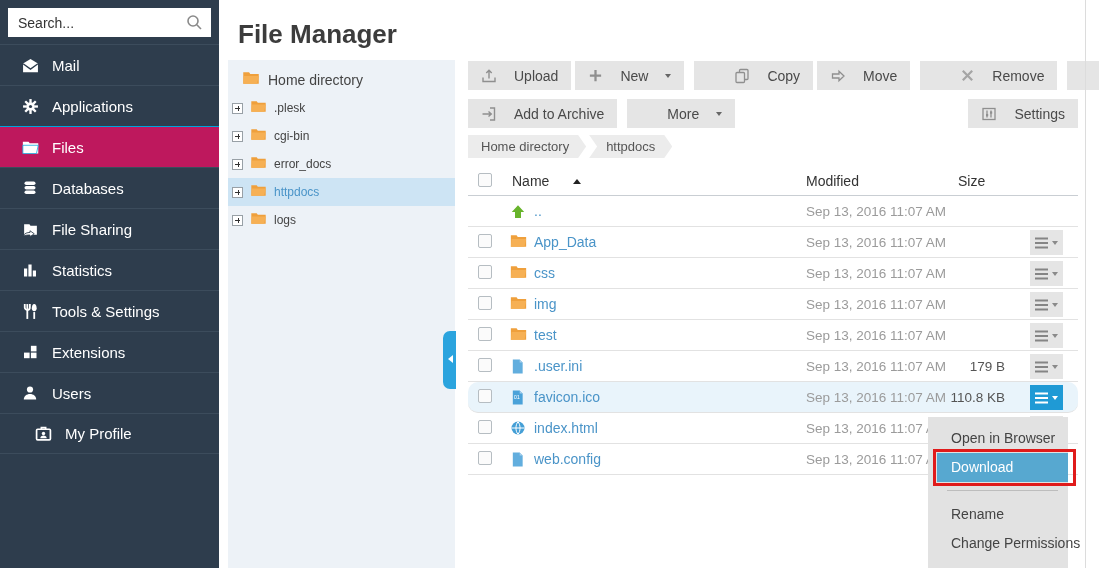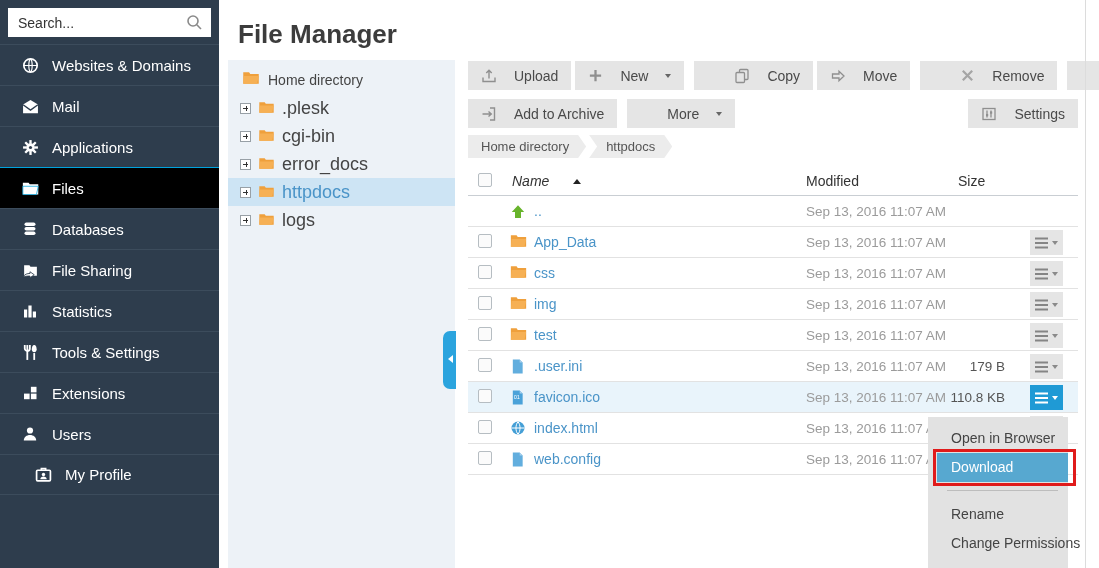--- a/index.html
+++ b/index.html
@@ -10,31 +10,31 @@
   
   .sidebar { position:absolute; left:0; top:0; width:219px; height:568px; background:#2e3d4d; }
   .search-wrap { position:relative; margin:8px 8px 7px 8px; height:29px; background:#fff; }
   .search-wrap input { width:100%; height:100%; border:0; outline:none; padding:0 32px 0 10px;
     font-size:14px; color:#000000; font-family:inherit; background:transparent; }
   .search-wrap input::placeholder { color:#333; opacity:1; }
   .search-icon { position:absolute; right:8px; top:6px; }
   .side-item { height:41px; display:flex; align-items:center; padding-left:21px; gap:13px;
     color:#fff; font-size:15px; border-top:1px solid #3c4c5c; cursor:pointer; }
   .side-item:last-of-type { border-bottom:1px solid #3c4c5c;padding-left:34px; }
-  .side-item.active { background:#000000; border-top-color:#00a3dd; }
+  .side-item.active { background:#be185d; border-top-color:#00a3dd; }
   .side-item .ic { width:18px; height:17px; flex:0 0 18px; display:flex; align-items:center; justify-content:center; }
 
   
   .page-title { position:absolute; left:238px; top:19px; font-size:26px; color:#3c3c3c; font-weight:700; }
 
   
   .tree-panel { position:absolute; left:228px; top:60px; width:227px; height:508px; background:#edf2f7; }
   .tree-root { display:flex; align-items:center; gap:8px; padding:11px 0 6px 14px; font-size:14px; color:#444; cursor:pointer; }
-  .tree-item { height:28px; display:flex; align-items:center; gap:7px; padding-left:12px;
-    font-size:18px; color:#444; cursor:pointer; }
+  .tree-item { height:28px; display:flex; align-items:center; gap:7px; padding-left:4px;
+    font-size:12px; color:#444; cursor:pointer; }
   .tree-item.selected { background:#cde4f4; }
   .tree-item.selected .tlabel { color:#4a94c8; }
   .expander { width:11px; height:11px; border:1px solid #98a0a6; background:#fff; position:relative; flex:0 0 11px; }
   .expander::before { content:""; position:absolute; left:2px; right:2px; top:4.5px; height:1px; background:#333; }
   .expander::after { content:""; position:absolute; top:2px; bottom:2px; left:4.5px; width:1px; background:#333; }
   .collapse-handle { position:absolute; left:443px; top:331px; width:13px; height:58px;
     background:#2ba4de; border-radius:7px 0 0 7px; cursor:pointer; }
   .collapse-handle::after { content:""; position:absolute; left:1px; top:24px; width:0; height:0;
     border:4px solid transparent; border-right:5px solid #fff; }
 
@@ -52,25 +52,25 @@
   .crumb { height:23px; line-height:23px; background:#ececec; font-size:13px; color:#555;
     padding:0 17px 0 13px; margin-right:3px; cursor:pointer;
     clip-path:polygon(0 0, calc(100% - 8px) 0, 100% 50%, calc(100% - 8px) 100%, 0 100%); }
   .crumb + .crumb { padding-left:17px;
     clip-path:polygon(0 0, calc(100% - 8px) 0, 100% 50%, calc(100% - 8px) 100%, 0 100%, 8px 50%); }
 
   
   .ftable { position:absolute; left:0; top:108px; width:610px; }
   .thead { position:relative; height:27px; border-bottom:1px solid #c9ced3; font-size:14px; color:#333; }
   .trow { position:relative; height:31px; border-bottom:1px solid #e2e2e2; font-size:14px; }
-  .trow.selected { background:#e9f4fb; }
+  .trow.selected { background:#e9f4fb;border-radius:10px; }
   .cb { position:absolute; left:10px; top:7px; width:14px; height:14px; background:#fbfbfb;
     border:1px solid #b6bdc2; border-radius:2px; cursor:pointer; }
   .thead .cb { top:4px; }
-  .col-name-h { position:absolute; left:44px; top:4px; display:flex; align-items:center; gap:24px; cursor:pointer;font-style:italic; }
+  .col-name-h { position:absolute; left:44px; top:4px; display:flex; align-items:center; gap:24px; cursor:pointer; }
   .sort-up { width:0; height:0; border:4px solid transparent; border-bottom:5px solid #222; margin-bottom:3px; }
   .col-mod-h { position:absolute; left:338px; top:4px; cursor:pointer; }
   .col-size-h { position:absolute; left:490px; top:4px; cursor:pointer; }
   .ficon { position:absolute; left:42px; top:7px; width:17px; height:17px; }
   .fname { position:absolute; left:66px; top:7px; color:#4a94c8; text-decoration:none; cursor:pointer; }
   .fmod { position:absolute; left:338px; top:8px; font-size:13.5px; color:#9b9b9b; white-space:nowrap; }
   .fsize { position:absolute; left:437px; top:8px; width:100px; text-align:right; font-size:13.5px; color:#555; }
   .rowmenu { position:absolute; left:562px; top:3px; width:33px; height:25px; background:#e5e5e5;
     border:0; display:flex; align-items:center; justify-content:center; gap:4px; cursor:pointer; }
   .bars { width:13px; height:2px; background:#858585; box-shadow:0 -4.5px 0 #858585, 0 4.5px 0 #858585; }
@@ -97,29 +97,20 @@
   <div class="search-wrap">
     <input type="text" placeholder="Search..." style="">
     <span class="search-icon">
       <svg width="17" height="17" viewBox="0 0 17 17">
           <circle cx="7" cy="7" r="5" fill="none" stroke="#8a8a8a" stroke-width="1.6"></circle>
           <line x1="10.8" y1="10.8" x2="15" y2="15" stroke="#8a8a8a" stroke-width="1.6"></line>
         </svg>
     </span>
   </div>
 
-  <div class="side-item">
-    <span class="ic">
-      <svg width="17" height="17" viewBox="0 0 16 16">
-          <circle cx="8" cy="8" r="6.3" fill="none" stroke="#fff" stroke-width="1.6"></circle>
-          <path d="M1.7 8h12.6 M8 1.7C5.9 3.6 5.9 12.4 8 14.3 M8 1.7c2.1 1.9 2.1 10.7 0 12.6" fill="none" stroke="#fff" stroke-width="1.1"></path>
-        </svg>
-    </span>
-    <span>Websites &amp; Domains</span>
-  </div>
 
   <div class="side-item">
     <span class="ic">
       <svg width="17" height="15" viewBox="0 0 16 14">
           <path d="M8 .8L1 5.2V13.4h14V5.2z" fill="#fff"></path>
           <path d="M1 5.4l7 5 7-5" fill="none" stroke="#2e3d4d" stroke-width="1.3"></path>
         </svg>
     </span>
     <span>Mail</span>
   </div>

